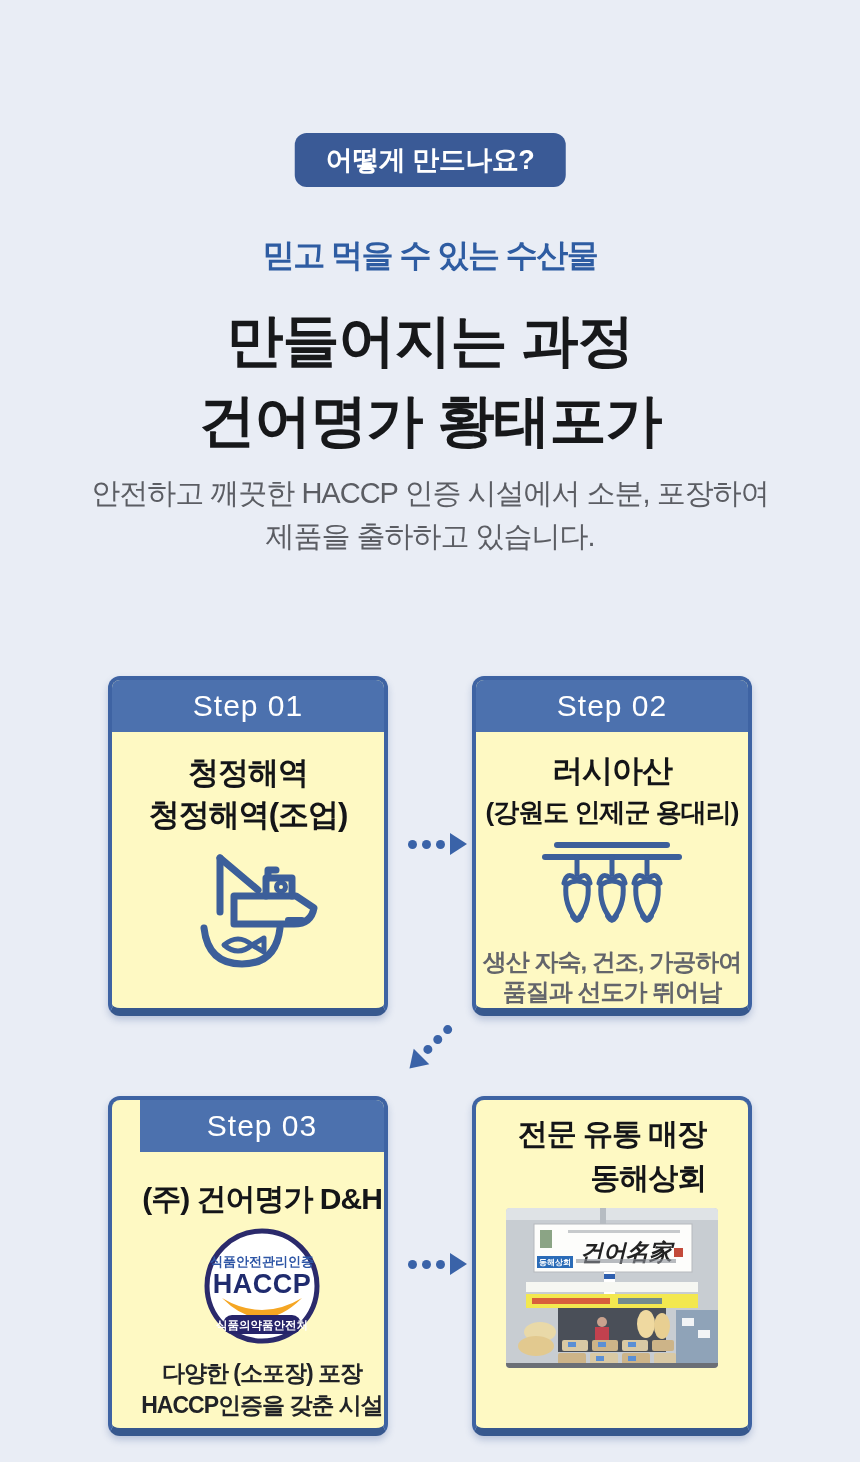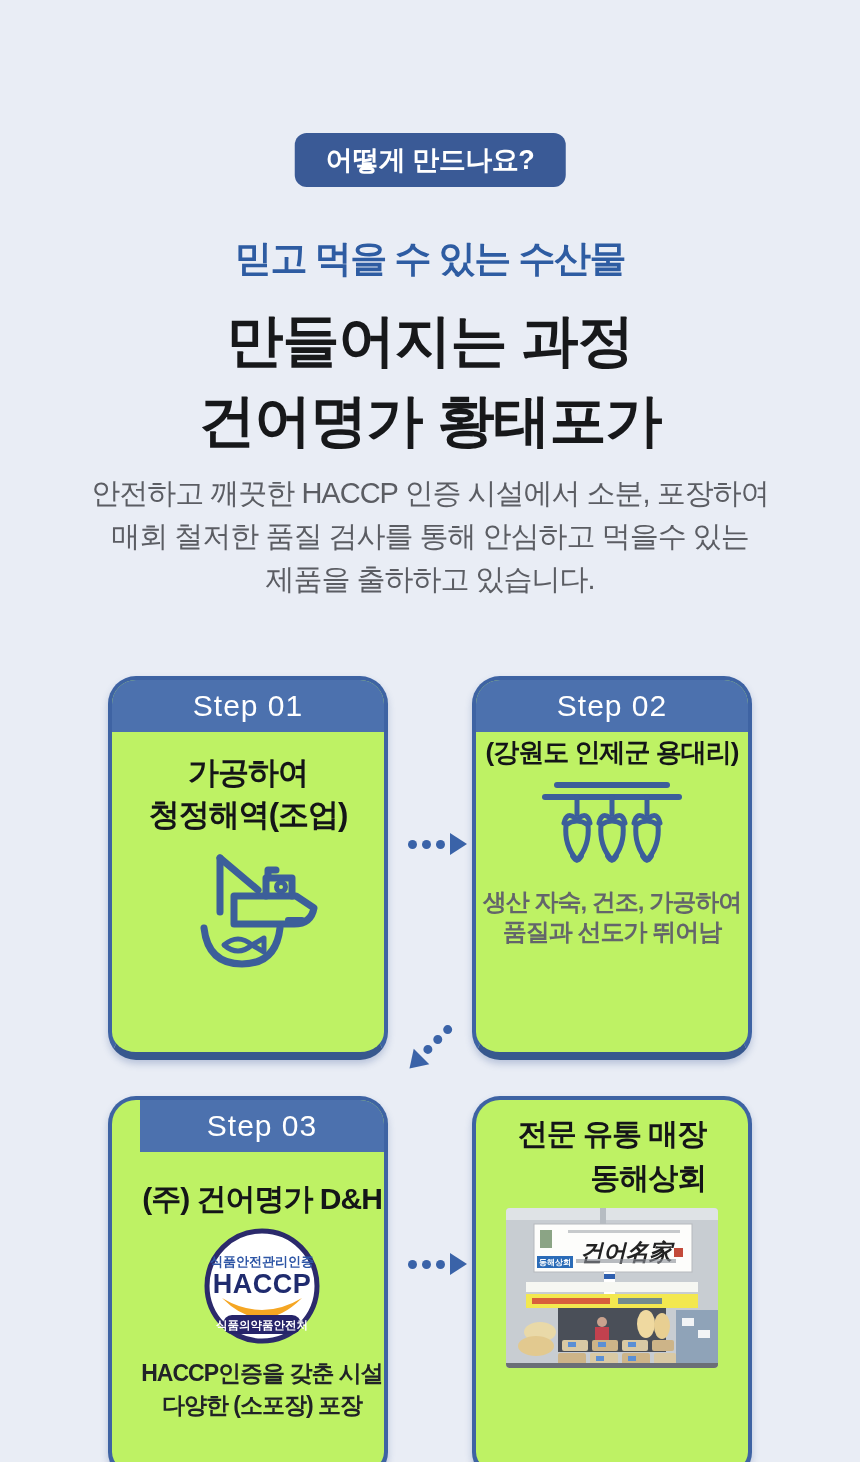--- a/index.html
+++ b/index.html
@@ -18,31 +18,31 @@
   }
   *{box-sizing:border-box;margin:0;padding:0;}
   body{margin:0;font-family:"Liberation Sans","DejaVu Sans",sans-serif;}
   .page{position:relative;width:860px;height:1462px;background:var(--page-bg);overflow:hidden;}
 
   .badge{position:absolute;top:133px;left:50%;transform:translateX(-50%);
     background:var(--badge-bg);color:#fff;font-size:27px;font-weight:700;
     padding:9px 31px;border-radius:12px;letter-spacing:-0.5px;}
 
   .hero-subtitle{position:absolute;top:234px;left:0;right:0;text-align:center;
-    color:var(--accent-blue);font-size:37px;font-weight:800;letter-spacing:-1.5px;}
+    color:var(--accent-blue);font-size:32px;font-weight:800;letter-spacing:-1.5px;}
 
   .hero-title{position:absolute;top:300px;left:0;right:0;text-align:center;
     color:var(--text-dark);font-size:57px;font-weight:800;line-height:80px;letter-spacing:-1px;}
 
   .hero-desc{position:absolute;top:472px;left:0;right:0;text-align:center;
     color:var(--text-gray);font-size:29px;font-weight:500;line-height:43px;letter-spacing:-1px;}
 
-  .step-card{position:absolute;width:280px;height:384px;background:#bef264;
+  .step-card{position:absolute;width:280px;height:340px;background:#fef9c3;
     border:4px solid var(--card-border);border-bottom:8px solid var(--card-border-dark);
-    border-radius:28px;overflow:hidden;box-shadow:0 4px 7px rgba(62,90,150,.28);
+    border-radius:12px;overflow:hidden;box-shadow:0 4px 7px rgba(62,90,150,.28);
     display:flex;flex-direction:column;}
   .pos-1{left:108px;top:676px;}
   .pos-2{left:472px;top:676px;}
   .pos-3{left:108px;top:1096px;padding-left:28px;}
   .pos-4{left:472px;top:1096px;}
 
   .step-header{height:52px;flex:0 0 52px;background:var(--card-header-bg);color:#fff;
     display:flex;align-items:center;justify-content:center;font-size:30px;font-weight:400;letter-spacing:1px;}
   .step-body{flex:1;display:flex;flex-direction:column;align-items:center;text-align:center;}
 
@@ -73,29 +73,28 @@
 
   <div class="hero-subtitle">믿고 먹을 수 있는 수산물</div>
 
   <div class="hero-title">
     <div>만들어지는 과정</div>
     <div>건어명가 황태포가</div>
   </div>
 
   <div class="hero-desc">
     <div>안전하고 깨끗한 HACCP 인증 시설에서 소분, 포장하여</div>
-    <div>매회 철저한 품질 검사를 통해 안심하고 먹을수 있는</div>
     <div>제품을 출하하고 있습니다.</div>
   </div>
 
   <div class="step-card pos-1">
     <div class="step-header">Step 01</div>
     <div class="step-body">
       <div class="step-title mt20">
-        <div>가공하여</div>
+        <div>청정해역</div>
         <div>청정해역(조업)</div>
       </div>
       <div class="icon-box">
         <svg width="152" height="122" viewBox="0 0 152 122" fill="none" stroke="var(--icon-blue,#3c5f9a)" stroke-width="7" stroke-linecap="round" stroke-linejoin="round">
           <path d="M48 12 V66"></path>
           <path d="M48 12 L86 44"></path>
           <path d="M62 50 L124 50 L142 62 Q139 78 122 78 L62 78 Z"></path>
           <path d="M94 50 V32 H120 V50"></path>
           <path d="M96 32 V24 h8"></path>
           <circle cx="109" cy="41" r="4.5" stroke-width="5"></circle>
@@ -104,20 +103,21 @@
           <path d="M52 99 Q66 87 80 99 Q66 111 52 99 Z" stroke-width="5"></path>
           <path d="M80 99 L92 92 V106 Z" stroke-width="5"></path>
         </svg>
       </div>
     </div>
   </div>
 
   <div class="step-card pos-2">
     <div class="step-header">Step 02</div>
     <div class="step-body">
+      <div class="step-title mt18">러시아산</div>
       <div class="step-subtitle">(강원도 인제군 용대리)</div>
       <div class="icon-box" style="margin-top:8px">
         <svg width="150" height="100" viewBox="0 0 150 100" fill="none" stroke="var(--icon-blue,#3c5f9a)" stroke-width="5" stroke-linecap="round" stroke-linejoin="round">
           <path d="M20 7 H130" stroke-width="6"></path>
           <path d="M8 19 H142" stroke-width="6"></path>
           <g>
             <path d="M40 19 V36"></path>
             <path d="M27 45 Q30 33 38 40"></path>
               <path d="M53 45 Q50 33 42 40"></path>
             <path d="M29 47 Q27 68 40 82 Q53 68 51 47 Q40 39 29 47 Z"></path>
@@ -154,22 +154,22 @@
         <svg width="120" height="120" viewBox="0 0 120 120">
           <circle cx="60" cy="60" r="55" fill="#ffffff" stroke="#2b2a6b" stroke-width="5"></circle>
           <text x="60" y="40" text-anchor="middle" font-size="13" font-weight="700" fill="#2d55a5" font-family="Liberation Sans, DejaVu Sans, sans-serif">식품안전관리인증</text>
           <text x="60" y="67" text-anchor="middle" font-size="27" font-weight="800" fill="#1f2b6e" letter-spacing="0.5" font-family="Liberation Sans, DejaVu Sans, sans-serif">HACCP</text>
           <path d="M20 72 Q60 96 100 72 Q60 112 20 72 Z" fill="var(--haccp-orange,#f5a623)"></path>
           <rect x="21" y="89" width="78" height="19" rx="9" fill="var(--haccp-navy,#26246a)"></rect>
           <text x="60" y="103" text-anchor="middle" font-size="11.5" font-weight="700" fill="#ffffff" font-family="Liberation Sans, DejaVu Sans, sans-serif">식품의약품안전처</text>
         </svg>
       </div>
       <div class="step-caption dark">
+        <div>다양한 (소포장) 포장</div>
         <div>HACCP인증을 갖춘 시설</div>
-        <div>다양한 (소포장) 포장</div>
       </div>
     </div>
   </div>
 
   <div class="step-card pos-4">
     <div class="step-body">
       <div class="step-title mt12" style="font-size:30px;line-height:44px">
         <div>전문 유통 매장</div>
         <div>동해상회</div>
       </div>

